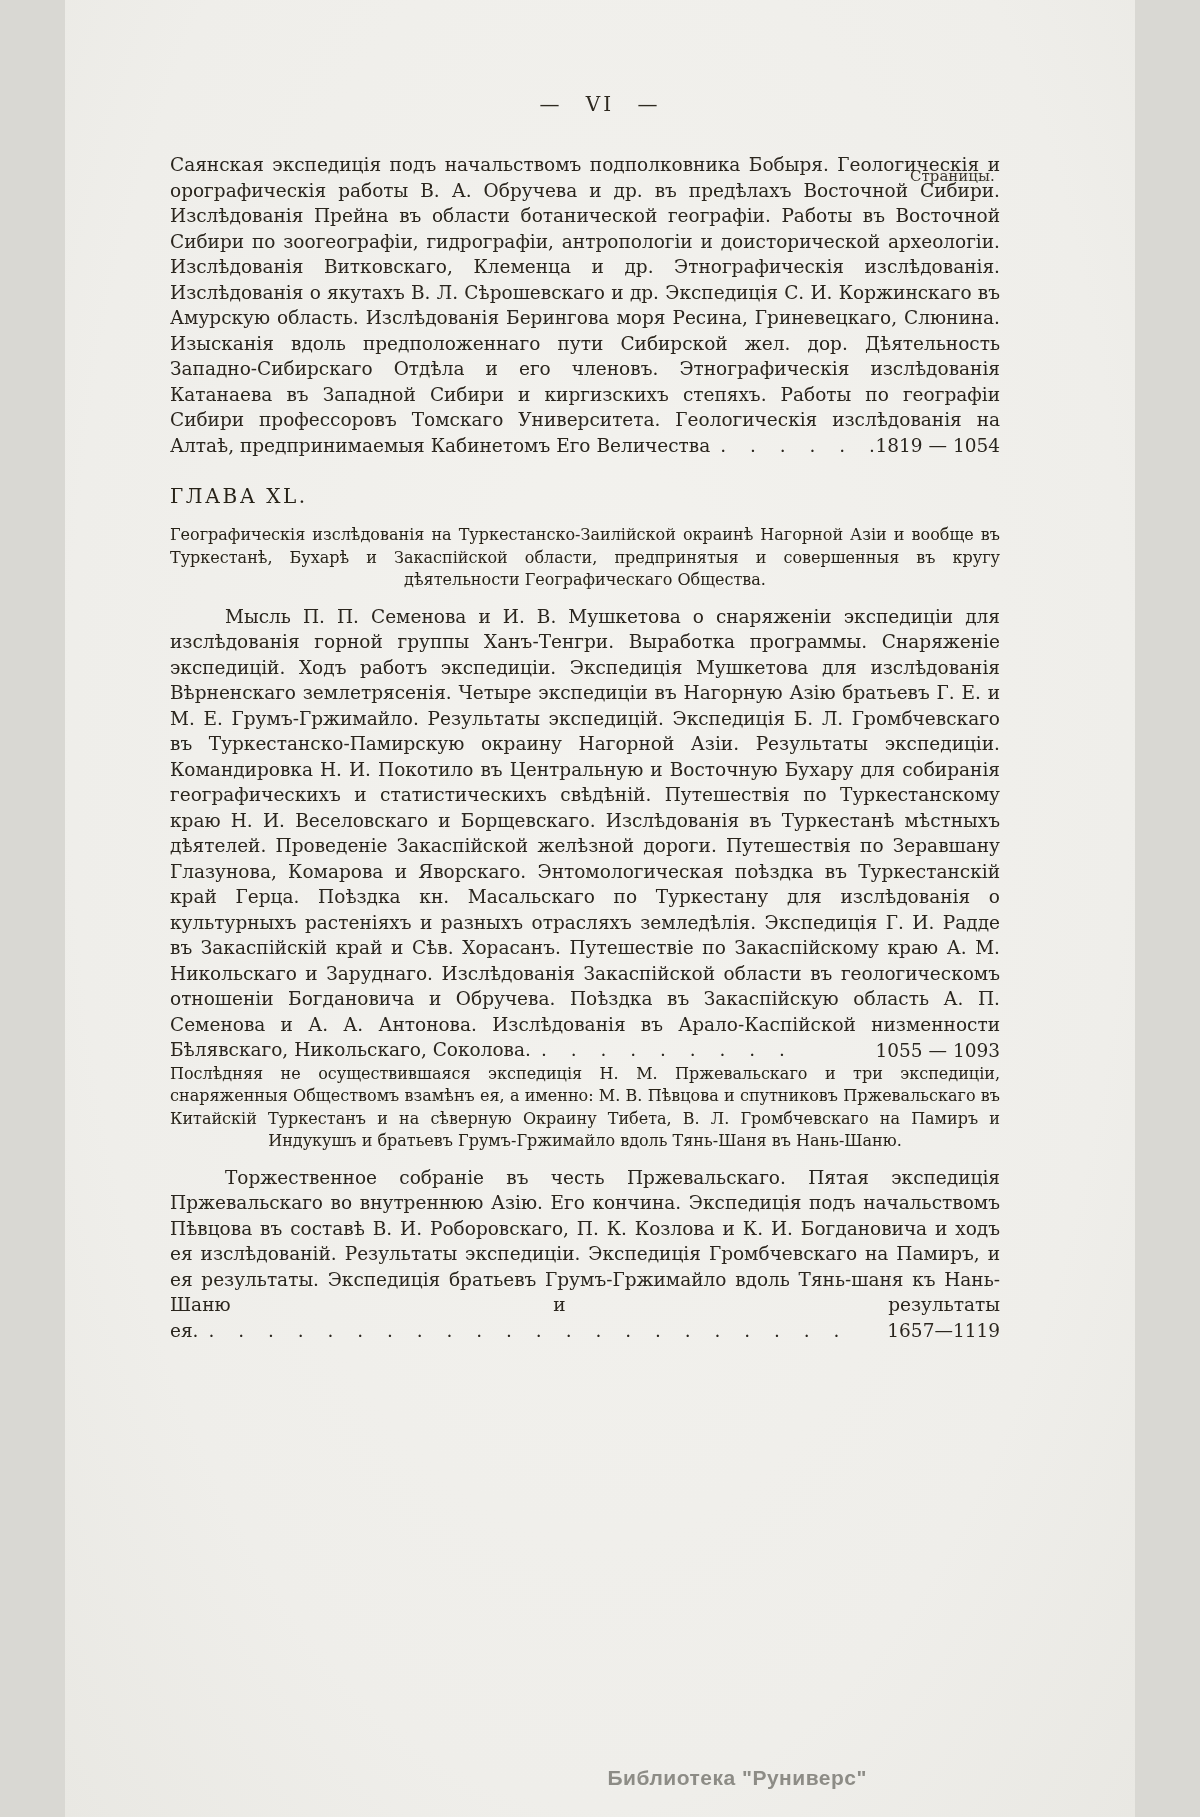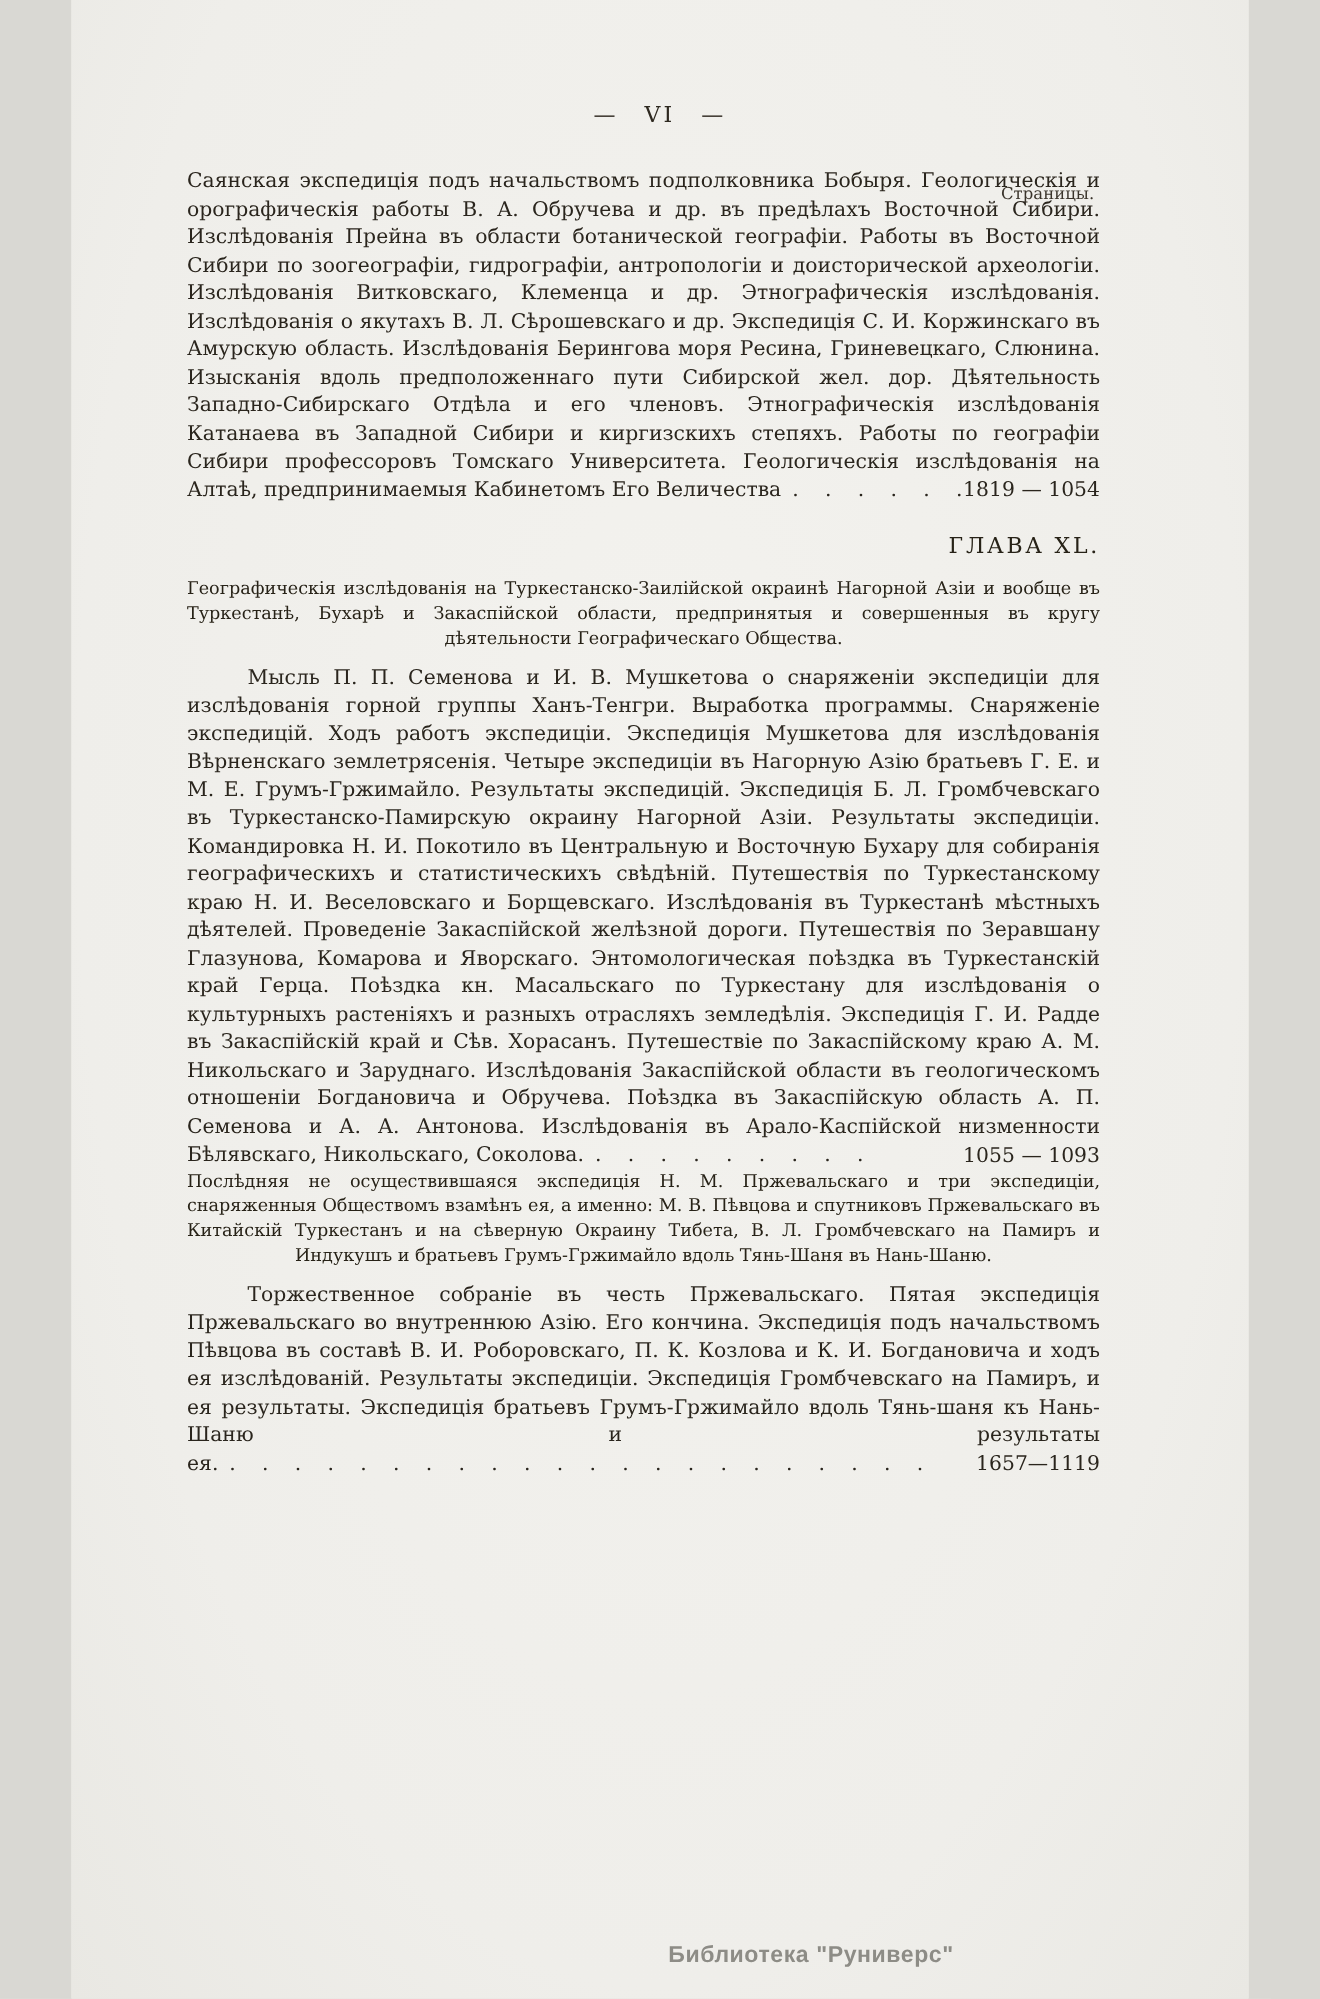--- a/index.html
+++ b/index.html
@@ -58,21 +58,21 @@
   .pages {
     position: absolute;
     right: 0;
     bottom: 2px;
     font-size: 18.5px;
     white-space: nowrap;
     background: transparent;
   }
   .chapter-heading {
     margin: 26px 0 16px 0;
-    text-align: right;
+    text-align: left;
     font-size: 20px;
     font-weight: normal;
     letter-spacing: 2.5px;
     color: #272217;
   }
   .subtitle {
     margin: 0 0 12px 0;
     font-size: 16px;
     line-height: 22.5px;
     font-weight: normal;

